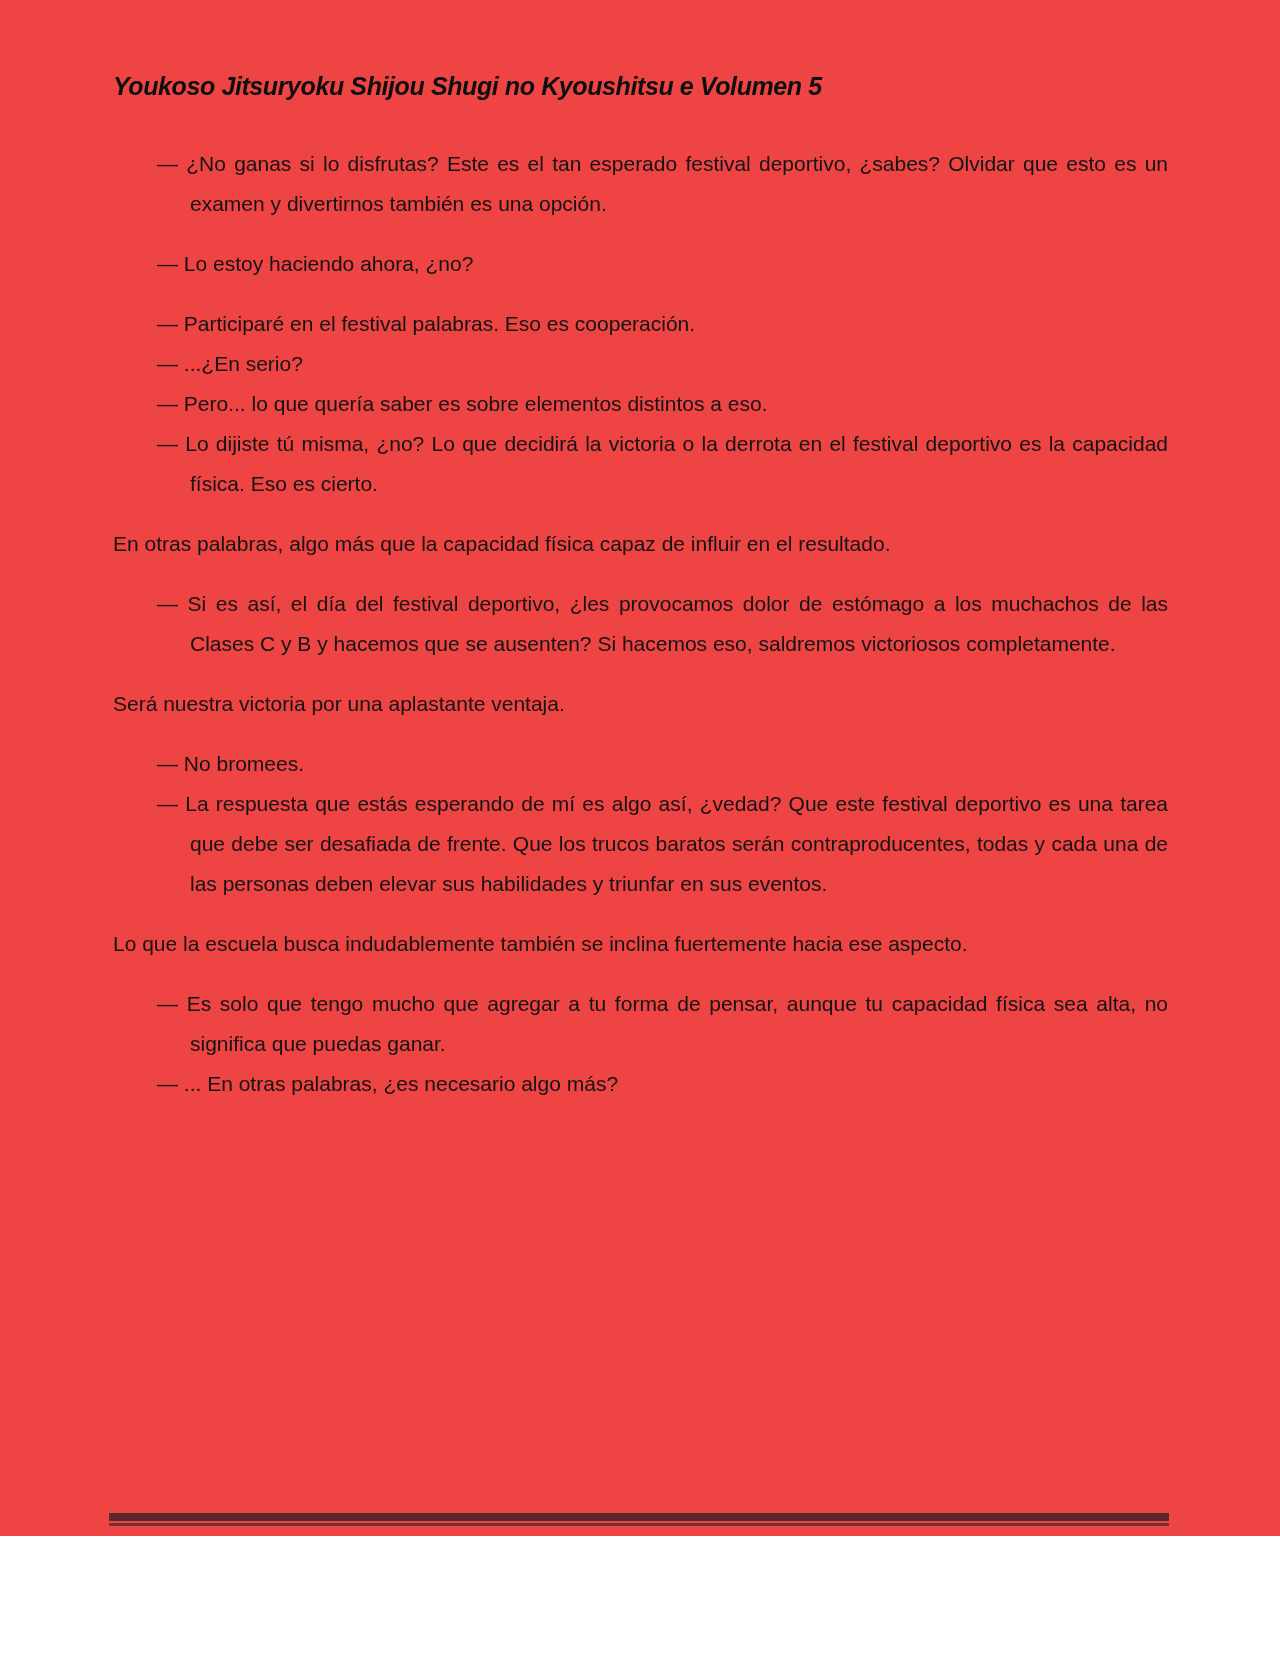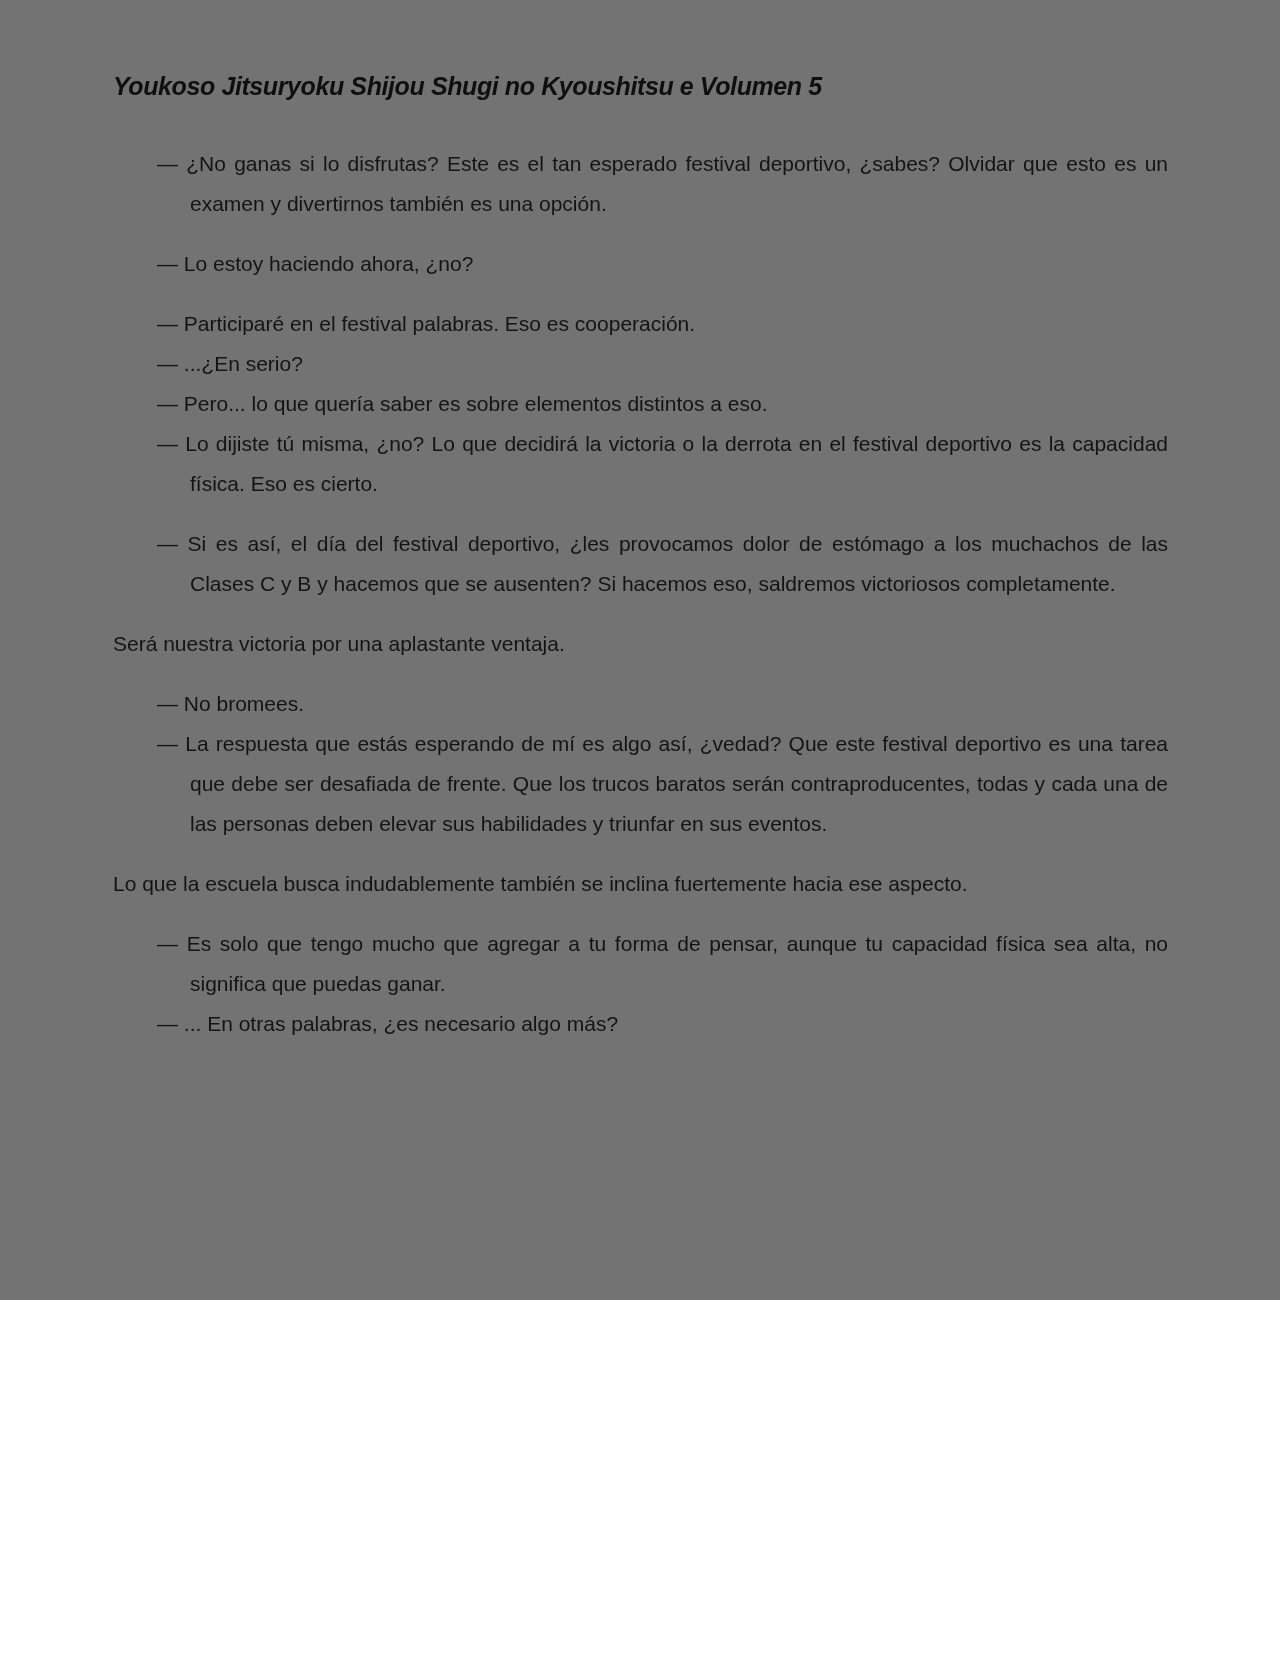--- a/index.html
+++ b/index.html
@@ -2,22 +2,22 @@
 <html><head>
 <meta charset="utf-8">
 <style>
   * { margin: 0; padding: 0; box-sizing: border-box; }
   html, body { width: 1280px; height: 1656px; }
   body { background: #ffffff; }
 
   .page {
     position: relative;
     width: 1280px;
-    height: 1300px;
-    background: #737373;
+    height: 1536px;
+    background: #ef4444;
     font-family: "Liberation Sans", sans-serif;
     color: #161616;
     padding: 70px 112px 0 113px;
     overflow: hidden;
   }
 
   .doc-header-title {
     font-family: "Liberation Sans", sans-serif;
     font-size: 25px;
     line-height: 32px;
@@ -81,20 +81,23 @@
       <div class="block">
         <p class="line dialogue">— Lo estoy haciendo ahora, ¿no?</p>
       </div>
       <div class="block">
         <p class="line dialogue">— Participaré en el festival palabras. Eso es cooperación.</p>
         <p class="line dialogue">— ...¿En serio?</p>
         <p class="line dialogue">— Pero... lo que quería saber es sobre elementos distintos a eso.</p>
         <p class="line dialogue">— Lo dijiste tú misma, ¿no? Lo que decidirá la victoria o la derrota en el festival deportivo es la capacidad física. Eso es cierto.</p>
       </div>
       <div class="block">
+        <p class="line narration">En otras palabras, algo más que la capacidad física capaz de influir en el resultado.</p>
+      </div>
+      <div class="block">
         <p class="line dialogue">— Si es así, el día del festival deportivo, ¿les provocamos dolor de estómago a los muchachos de las Clases C y B y hacemos que se ausenten? Si hacemos eso, saldremos victoriosos completamente.</p>
       </div>
       <div class="block">
         <p class="line narration">Será nuestra victoria por una aplastante ventaja.</p>
       </div>
       <div class="block">
         <p class="line dialogue">— No bromees.</p>
         <p class="line dialogue">— La respuesta que estás esperando de mí es algo así, ¿vedad? Que este festival deportivo es una tarea que debe ser desafiada de frente. Que los trucos baratos serán contraproducentes, todas y cada una de las personas deben elevar sus habilidades y triunfar en sus eventos.</p>
       </div>
       <div class="block">

